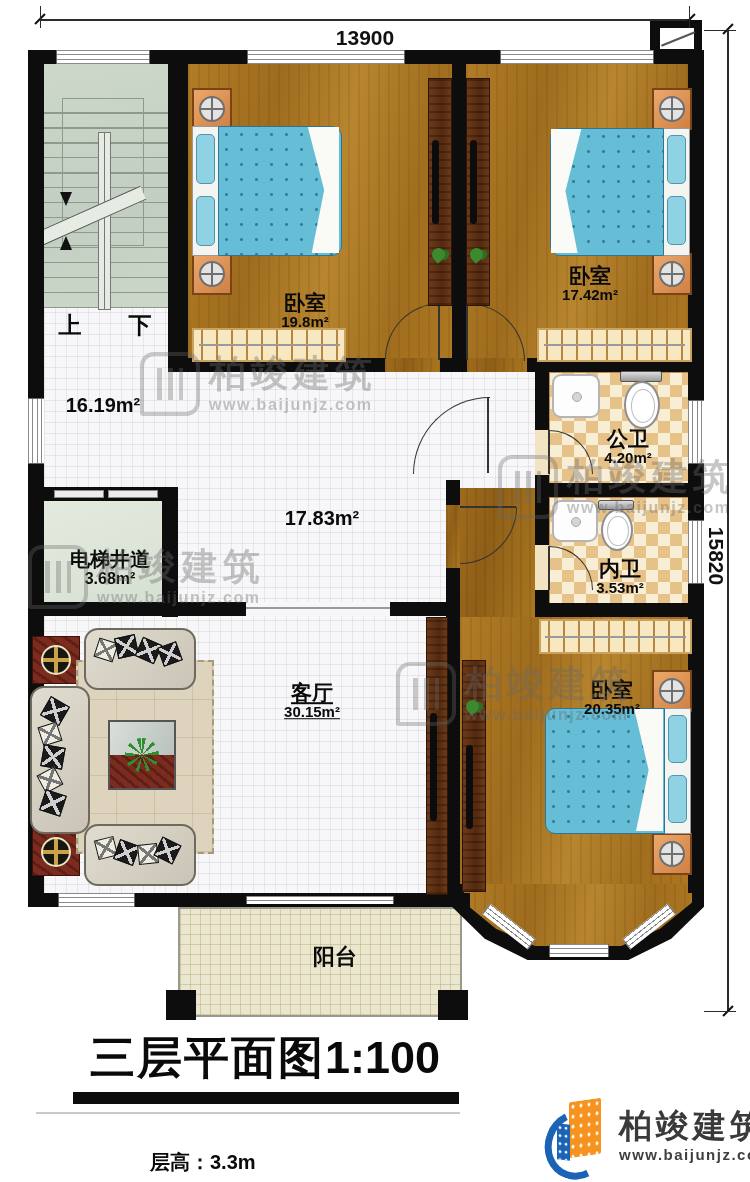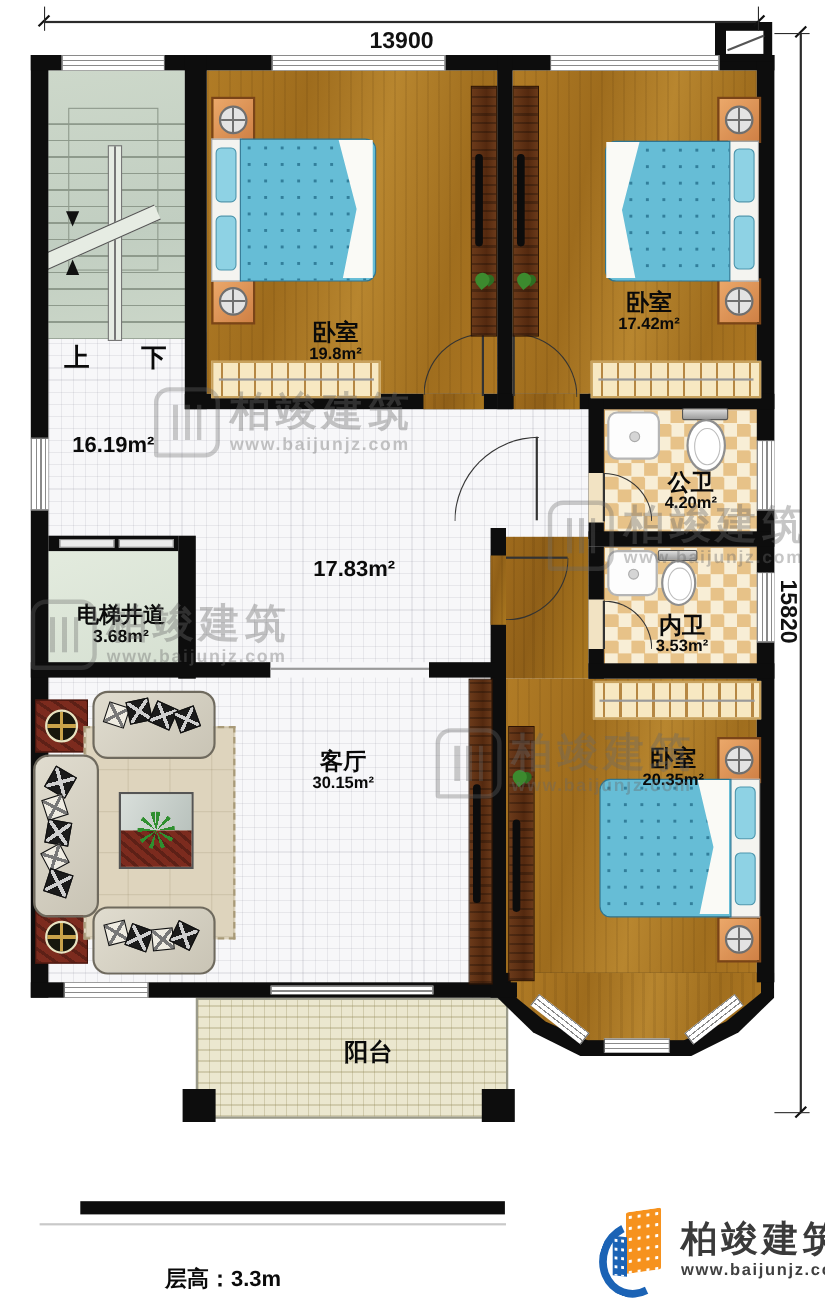--- a/index.html
+++ b/index.html
@@ -318,21 +318,21 @@
     <span class="rarea">4.20m²</span>
   </div>
   <div class="rlabel" style="left:620px;top:577px;">
     <span class="rname">内卫</span>
     <span class="rarea">3.53m²</span>
   </div>
   <div class="rlabel" style="left:612px;top:698px;">
     <span class="rname">卧室</span>
     <span class="rarea">20.35m²</span>
   </div>
-  <div class="rlabel" style="left:312px;top:701px;">
+  <div class="rlabel" style="left:312px;top:701px;text-decoration:underline;">
     <span class="rname">客厅</span>
     <span class="rarea">30.15m²</span>
   </div>
   <div class="rlabel" style="left:110px;top:568px;">
     <span class="rname" style="font-size:20px;">电梯井道</span>
     <span class="rarea" style="font-size:16px;">3.68m²</span>
   </div>
   <div class="atext" style="left:103px;top:405px;">16.19m²</div>
   <div class="atext" style="left:322px;top:518px;">17.83m²</div>
   <div class="atext" style="left:335px;top:957px;font-size:22px;">阳台</div>
@@ -378,20 +378,23 @@
   <div class="dimline" style="left:727px;top:30px;width:2px;height:982px;"></div>
   <div class="tick" style="left:721px;top:28px;transform:rotate(-45deg);"></div>
   <div class="tick" style="left:721px;top:1010px;transform:rotate(-45deg);"></div>
   <div class="dimline" style="left:704px;top:30px;width:32px;height:1px;"></div>
   <div class="dimline" style="left:704px;top:1011px;width:32px;height:1px;"></div>
   <div class="dimtext" style="left:716px;top:556px;transform:translate(-50%,-50%) rotate(90deg);">15820</div>
 
   <div class="wall" style="left:166px;top:990px;width:30px;height:30px;"></div>
   <div class="wall" style="left:438px;top:990px;width:30px;height:30px;"></div>
 
+  <div class="title" style="left:55px;top:1028px;width:420px;">
+    <span class="t1">三层平面图</span><span class="t2">1:100</span>
+  </div>
   <div class="bar" style="left:73px;top:1092px;width:386px;height:12px;"></div>
   <div class="grayline" style="left:36px;top:1112px;width:424px;height:2px;"></div>
   <div class="foot" style="left:150px;top:1149px;">层高：3.3m</div>
 
   <div class="brand" style="left:545px;top:1098px;">
     <div class="bglyph">
       <div class="bswoosh"></div>
       <div class="bbuild"></div>
       <div class="bsmall"></div>
     </div>

